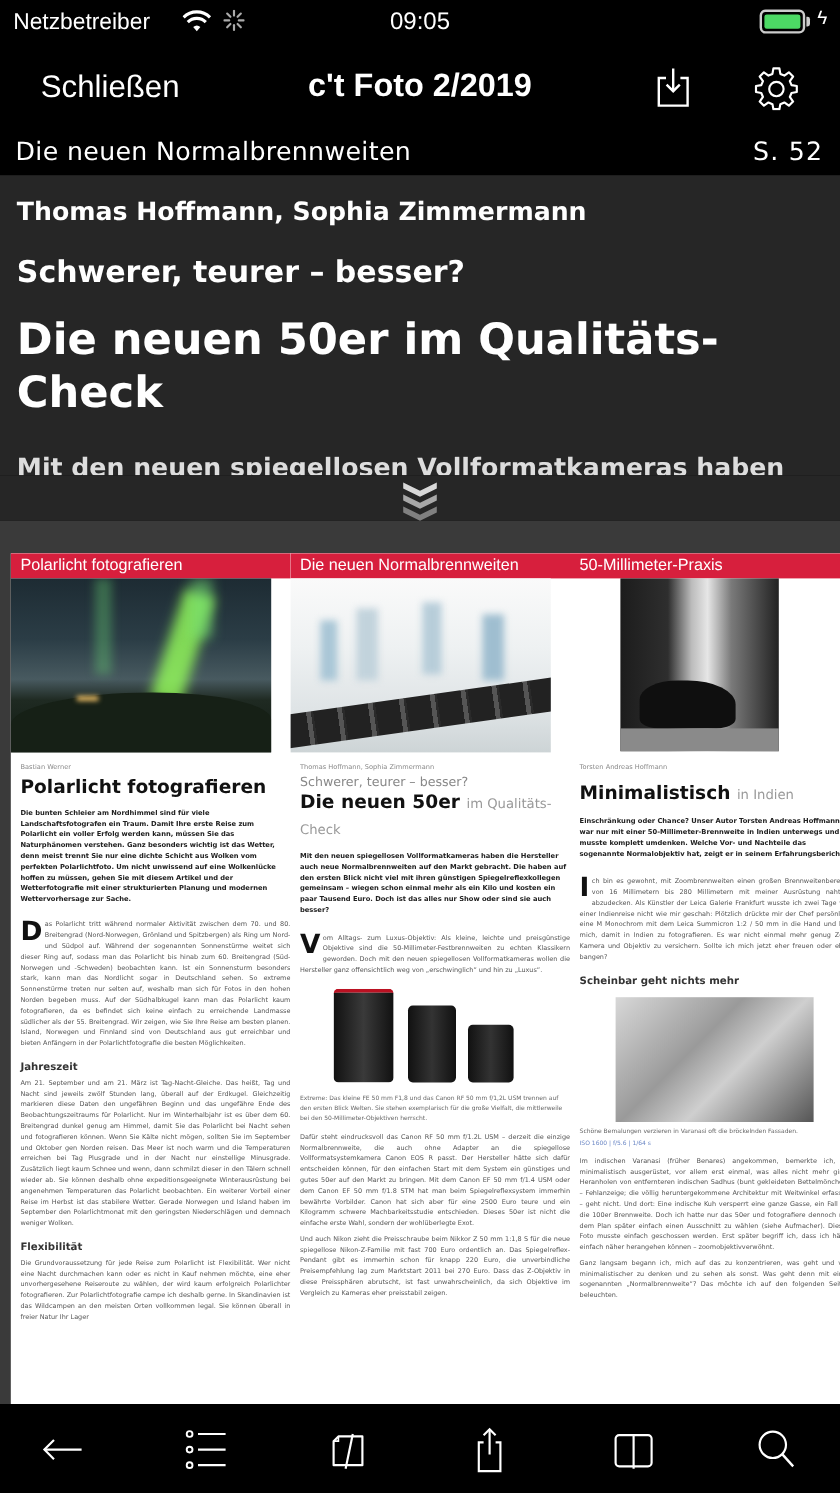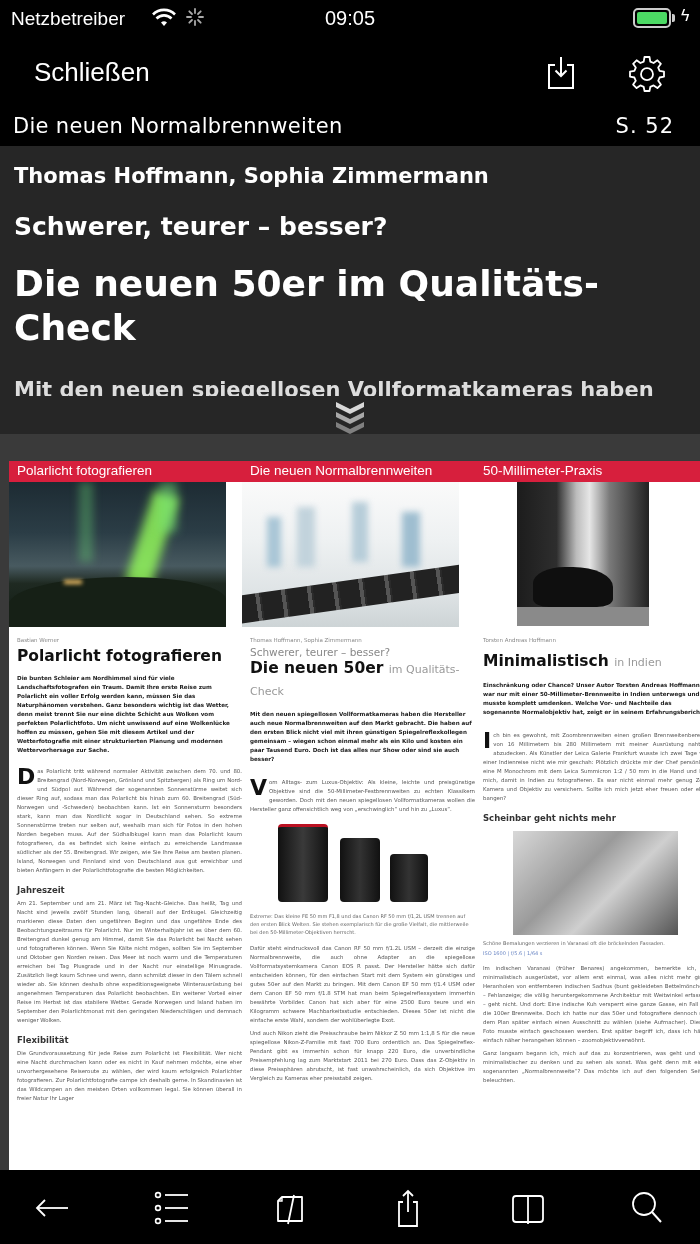--- a/index.html
+++ b/index.html
@@ -21,21 +21,21 @@
   .nav { position: absolute; top: 38px; left: 0; width: 560px; height: 70px; background: #000; }
   .nav .close { position: absolute; left: 34px; top: 19px; font-size: 26px; color: #fff; }
   .nav .title { position: absolute; left: 0; width: 700px; text-align: center; top: 18px; font-size: 27px; font-weight: bold; pointer-events: none; }
   .nav .title span { pointer-events: auto; }
   .nav .dl { position: absolute; left: 545px; top: 16px; width: 32px; height: 38px; }
   .nav .gear { position: absolute; left: 628px; top: 16px; width: 38px; height: 38px; }
 
   
   .section { position: absolute; top: 108px; left: 0; width: 700px; height: 38px; background: #000; font-family: "DejaVu Sans", sans-serif; }
   .section .name { position: absolute; left: 13px; top: 6px; font-size: 21px; letter-spacing: 0.3px; }
-  .section .page { position: absolute; right: 26px; top: 6px; font-size: 21px; letter-spacing: 1px; }
+  .section .page { position: absolute; right: 14px; top: 6px; font-size: 21px; letter-spacing: 1px; }
 
   
   .preview { position: absolute; top: 146px; left: 0; width: 700px; height: 250px; background: #262626; overflow: hidden; font-family: "DejaVu Sans", sans-serif; }
   .preview .authors { position: absolute; left: 14px; top: 18px; font-size: 21px; font-weight: bold; }
   .preview .kicker { position: absolute; left: 14px; top: 66px; font-size: 25px; font-weight: bold; }
   .preview .headline { position: absolute; left: 14px; top: 116px; width: 660px; font-size: 36px; font-weight: bold; line-height: 44px; }
   .preview .lead { position: absolute; left: 14px; top: 232px; font-size: 21px; font-weight: bold; color: #ddd; white-space: nowrap; }
   .preview-bottom { position: absolute; top: 396px; left: 0; width: 700px; height: 38px; background: #262626; }
   .expand { position: absolute; left: 330px; top: 400px; width: 40px; height: 46px; z-index: 3; }
 
@@ -86,20 +86,21 @@
   <span class="time">09:05</span>
   <div class="battery">
       <div class="fill"></div>
     </div>
   <div class="battery-tip"></div>
   <span class="bolt">ϟ</span>
 </div>
 
 <div class="nav">
   <span class="close">Schließen</span>
+  <div class="title"><span>c't Foto 2/2019</span></div>
   <svg class="dl" viewBox="0 0 32 38">
     <path d="M10 11 H4 V34 H28 V11 H22" stroke="#fff" stroke-width="2" fill="none"></path>
     <line x1="16" y1="3" x2="16" y2="22" stroke="#fff" stroke-width="2"></line>
     <path d="M10.5 16.5 L16 22 L21.5 16.5" stroke="#fff" stroke-width="2" fill="none"></path>
   </svg>
   <svg class="gear" viewBox="0 0 38 38">
     <path d="M16.5 3 H21.5 L22.3 7.6 L25.6 9 L29.4 6.3 L32.9 9.8 L30.2 13.6 L31.6 16.9 L36 17.7 V22.7 L31.6 23.5 L30.2 26.8 L32.9 30.6 L29.4 34.1 L25.6 31.4 L22.3 32.8 L21.5 37 H16.5 L15.7 32.8 L12.4 31.4 L8.6 34.1 L5.1 30.6 L7.8 26.8 L6.4 23.5 L2 22.7 V17.7 L6.4 16.9 L7.8 13.6 L5.1 9.8 L8.6 6.3 L12.4 9 L15.7 7.6 Z" stroke="#fff" stroke-width="1.8" fill="none" stroke-linejoin="round"></path>
     <circle cx="19" cy="20.2" r="6" stroke="#fff" stroke-width="1.8" fill="none"></circle>
   </svg>
 </div>

